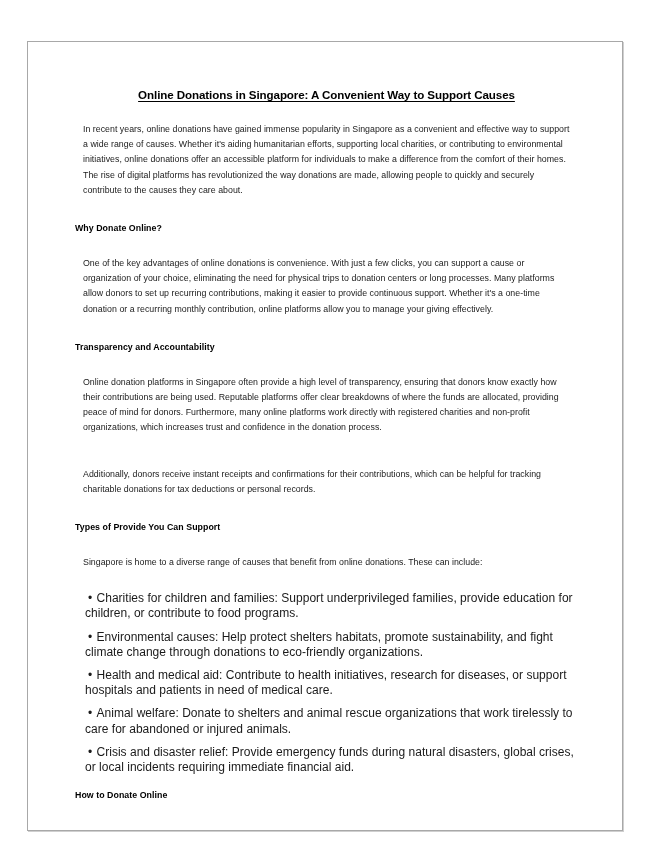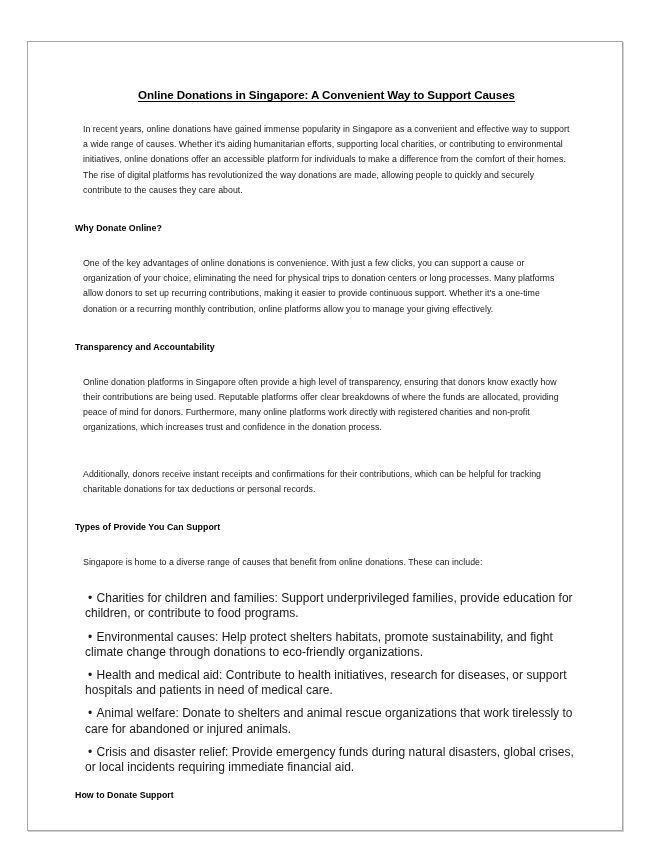--- a/index.html
+++ b/index.html
@@ -158,17 +158,17 @@
       </p>
 
       <div class="gap-sm"></div>
 
       <p class="bullet-item">
         <span class="bullet-mark">•</span><span>Crisis and disaster relief: Provide emergency funds during natural disasters, global crises, or local incidents requiring immediate financial aid.</span>
       </p>
 
       <div class="gap-md"></div>
 
-      <h2 class="section-heading">How to Donate Support</h2>
+      <h2 class="section-heading">How to Donate Online</h2>
 
     </div>
   </div>
 </div>
 
 </body></html>

